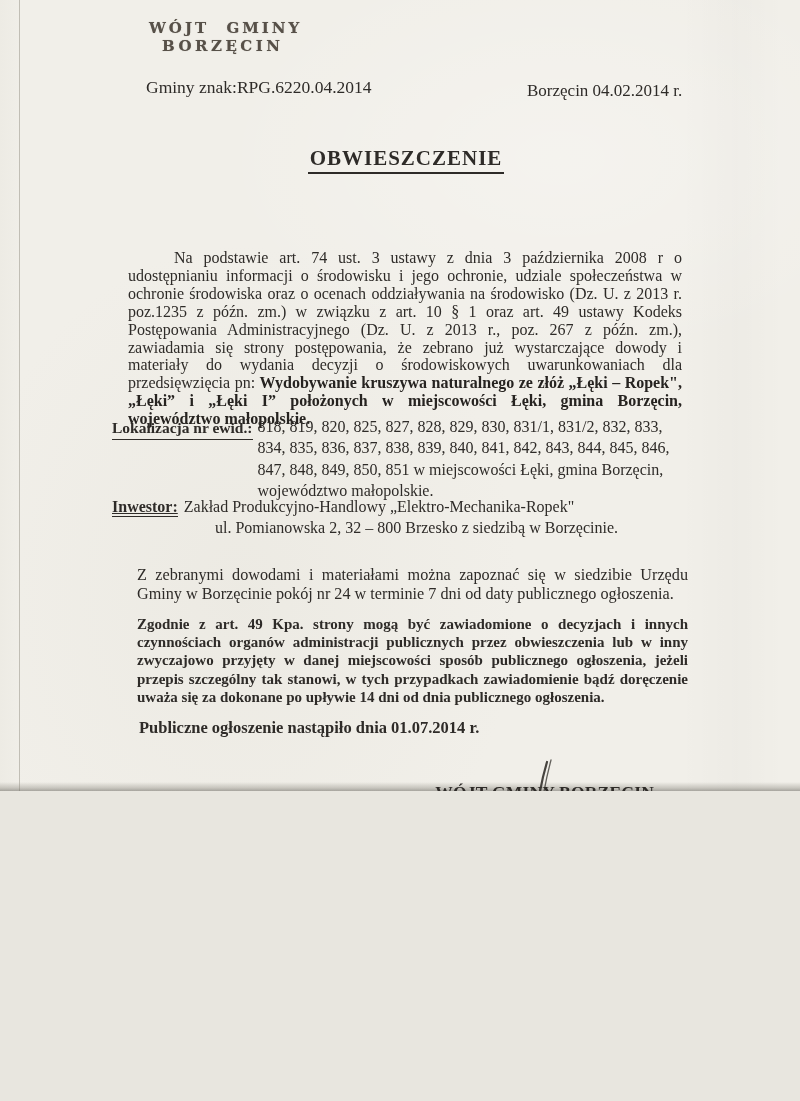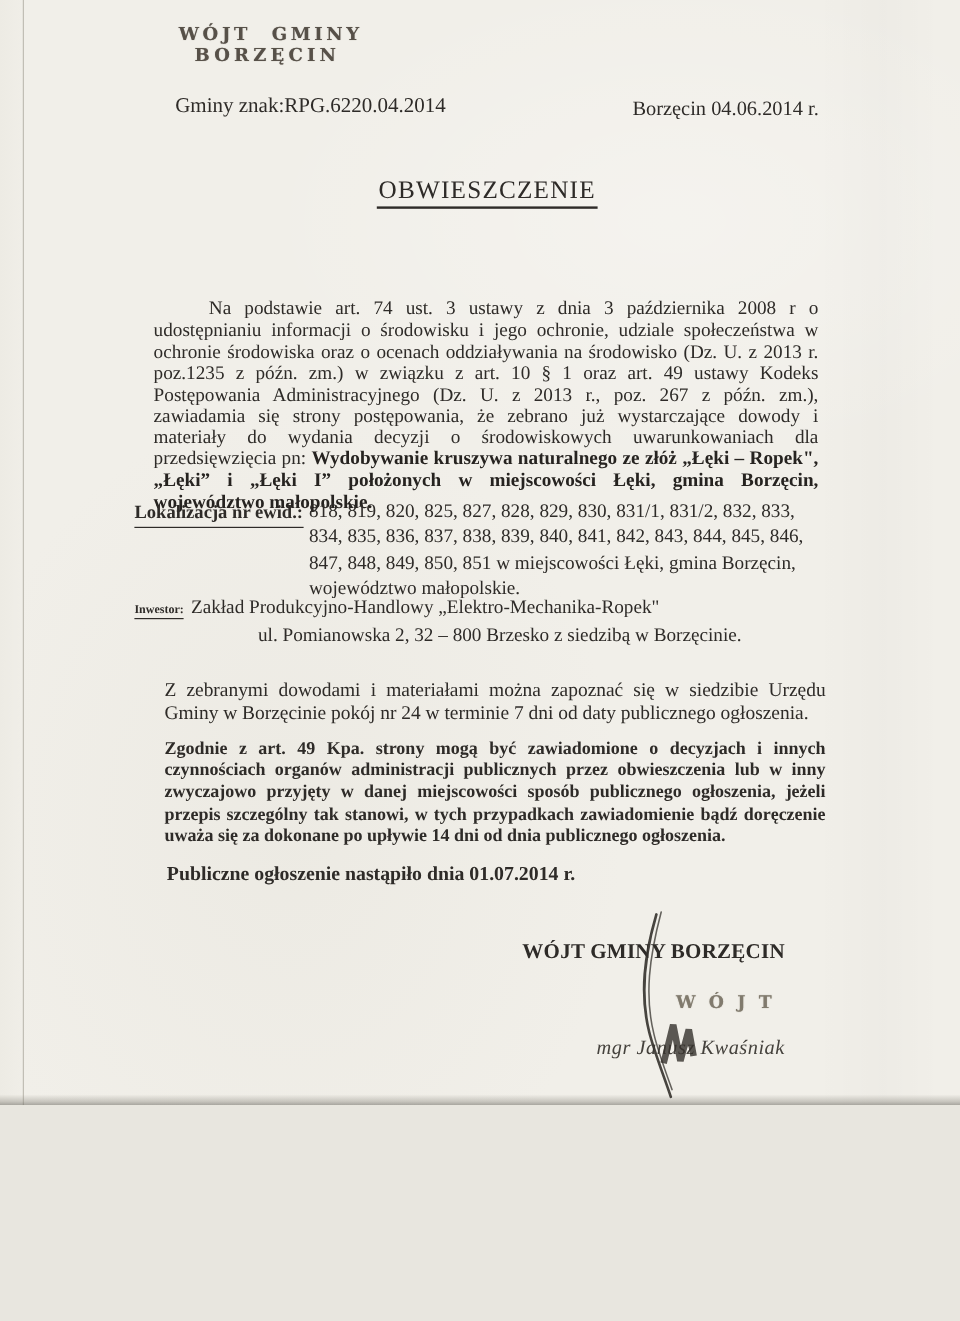--- a/index.html
+++ b/index.html
@@ -1,18 +1,18 @@
 <!DOCTYPE html>
 <html><head>
 <meta charset="utf-8">
 <style>
   html,body { margin:0; padding:0; background:#e8e6df; }
   .page {
     position:relative;
-    width:800px; height:921px;
+    width:800px; height:791px;
     margin:0 auto;
     background:
       radial-gradient(ellipse 500px 300px at 70% 20%, rgba(255,255,255,.25), rgba(255,255,255,0) 70%),
       radial-gradient(ellipse 400px 500px at 30% 75%, rgba(215,212,200,.18), rgba(215,212,200,0) 70%),
       linear-gradient(90deg, rgba(0,0,0,0) 85%, rgba(0,0,0,.015) 92%, rgba(0,0,0,0) 98%),
       #f1efe9;
     overflow:hidden;
     font-family:"Liberation Serif", serif;
     color:#2e2b28;
   }
@@ -45,21 +45,21 @@
   .letterhead .lh2 { margin-left:13px; letter-spacing:3.5px; }
   
   .ref   { position:absolute; left:146px; top:77px; font-size:17.5px; }
   .pdate { position:absolute; left:527px; top:81px; font-size:17px; }
   
   .title-row { position:absolute; left:0; width:800px; text-align:center; }
   .t1 { top:146px; }
   .t2 { top:191px; }
   .title-row .u {
     display:inline-block;
-    font-weight:400; font-size:21px; letter-spacing:1px;
+    font-weight:700; font-size:21px; letter-spacing:1px;
     padding:0 2px 1px 2px;
     border-bottom:2px solid #2e2b28;
     transform:translateX(6px);
   }
   
   .para1 {
     position:absolute; left:128px; top:249px; width:554px;
     font-size:16px; line-height:17.9px; text-align:justify;
     text-indent:46px;
   }
@@ -73,21 +73,21 @@
     position:absolute; left:112px; top:416px; width:570px;
     display:flex; align-items:flex-start;
     font-size:16px; line-height:21.4px;
   }
   .loc-label { flex:0 0 auto; font-size:15.5px; white-space:nowrap; margin-top:.5px; }
   .loc-value { margin-left:5px; width:412px; }
   .inv {
     position:absolute; left:112px; top:497px; width:560px;
     font-size:16px; line-height:20.6px;
   }
-  .inv-label { font-size:10px; margin-right:6px; }
+  .inv-label { font-size:16px; margin-right:6px;text-decoration:underline; }
   .inv-line2 { margin-left:103px; }
   .para2 {
     position:absolute; left:137px; top:566px; width:551px;
     font-size:16.2px; line-height:19px; text-align:justify;
   }
   .para3 {
     position:absolute; left:137px; top:615px; width:551px;
     font-size:15px; line-height:18.2px; text-align:justify;font-weight:bold;
   }
   .pub {
@@ -122,21 +122,21 @@
   <div class="left-fold"></div>
   <div class="scan-dash"></div>
   <div class="bottom-edge"></div>
 
   <div class="letterhead">
     <div class="lh1">WÓJT GMINY</div>
     <div class="lh2">BORZĘCIN</div>
   </div>
 
   <div class="ref">Gminy znak:RPG.6220.04.2014</div>
-  <div class="pdate">Borzęcin 04.06.2014 r.</div>
+  <div class="pdate">Borzęcin 04.02.2014 r.</div>
 
   <div class="title-row t1">
     <span class="u">OBWIESZCZENIE</span>
   </div>
 
   <div class="para1"><span>Na podstawie art. 74 ust. 3 ustawy z dnia 3 października 2008 r o udostępnianiu informacji o środowisku i jego ochronie, udziale społeczeństwa w ochronie środowiska oraz o ocenach oddziaływania na środowisko (Dz. U.  z 2013 r. poz.1235 z późn. zm.) w związku z art. 10 § 1 oraz art. 49 ustawy Kodeks Postępowania Administracyjnego (Dz. U. z 2013 r., poz. 267 z późn. zm.), zawiadamia się strony postępowania, że zebrano już wystarczające dowody i materiały do wydania decyzji o środowiskowych uwarunkowaniach dla przedsięwzięcia pn: </span><span class="b">Wydobywanie kruszywa naturalnego ze złóż „Łęki – Ropek", „Łęki” i „Łęki I” położonych w miejscowości Łęki, gmina Borzęcin, województwo małopolskie.</span></div>
 
   <div class="loc">
     <span class="loc-label label-u">Lokalizacja nr ewid.:</span>
     <span class="loc-value">818, 819, 820, 825, 827, 828, 829, 830, 831/1, 831/2, 832, 833, 834, 835, 836, 837, 838, 839, 840, 841, 842, 843, 844, 845, 846, 847, 848, 849, 850, 851 w miejscowości Łęki, gmina Borzęcin, województwo małopolskie.</span>

